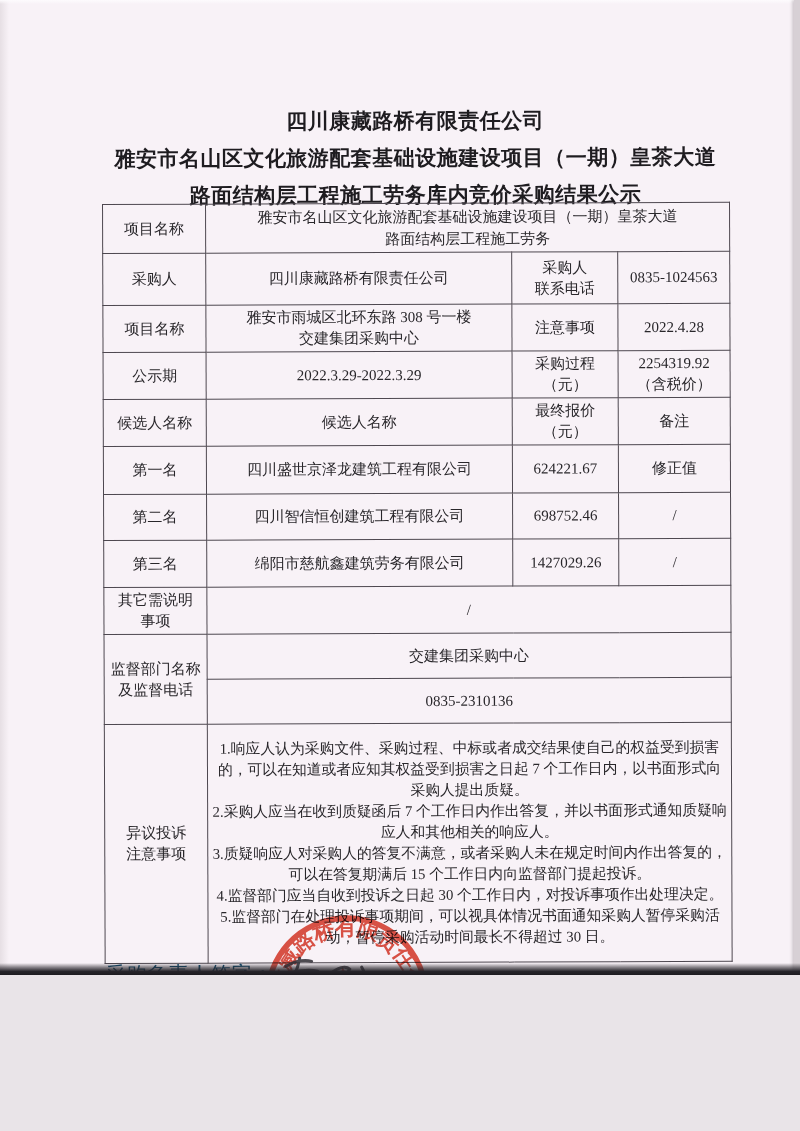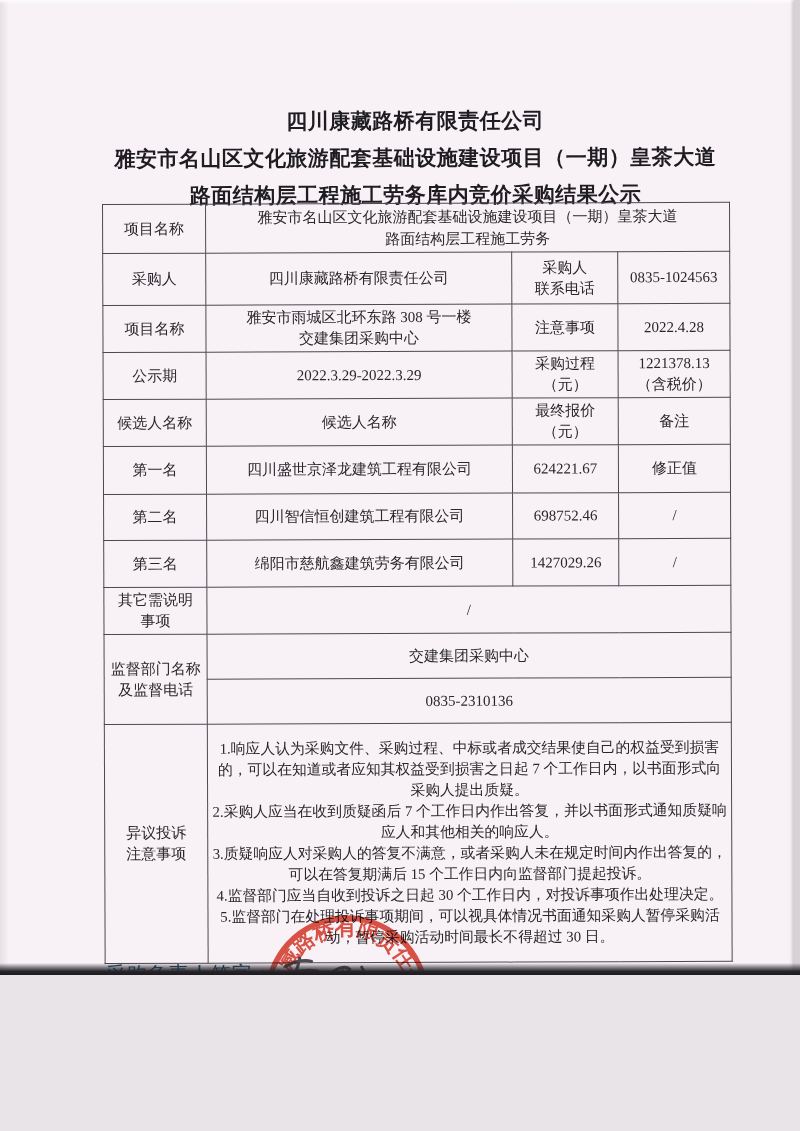--- a/index.html
+++ b/index.html
@@ -88,21 +88,21 @@
         <td class="preline">雅安市雨城区北环东路 308 号一楼
 交建集团采购中心</td>
         <td>注意事项</td>
         <td>2022.4.28</td>
       </tr>
       <tr style="height:44px">
         <td>公示期</td>
         <td>2022.3.29-2022.3.29</td>
         <td class="preline">采购过程
 （元）</td>
-        <td class="preline">1221378.13
+        <td class="preline">2254319.92
 （含税价）</td>
       </tr>
       <tr style="height:45px">
         <td>候选人名称</td>
         <td>候选人名称</td>
         <td class="preline">最终报价
 （元）</td>
         <td>备注</td>
       </tr>
       <tr style="height:48px">

